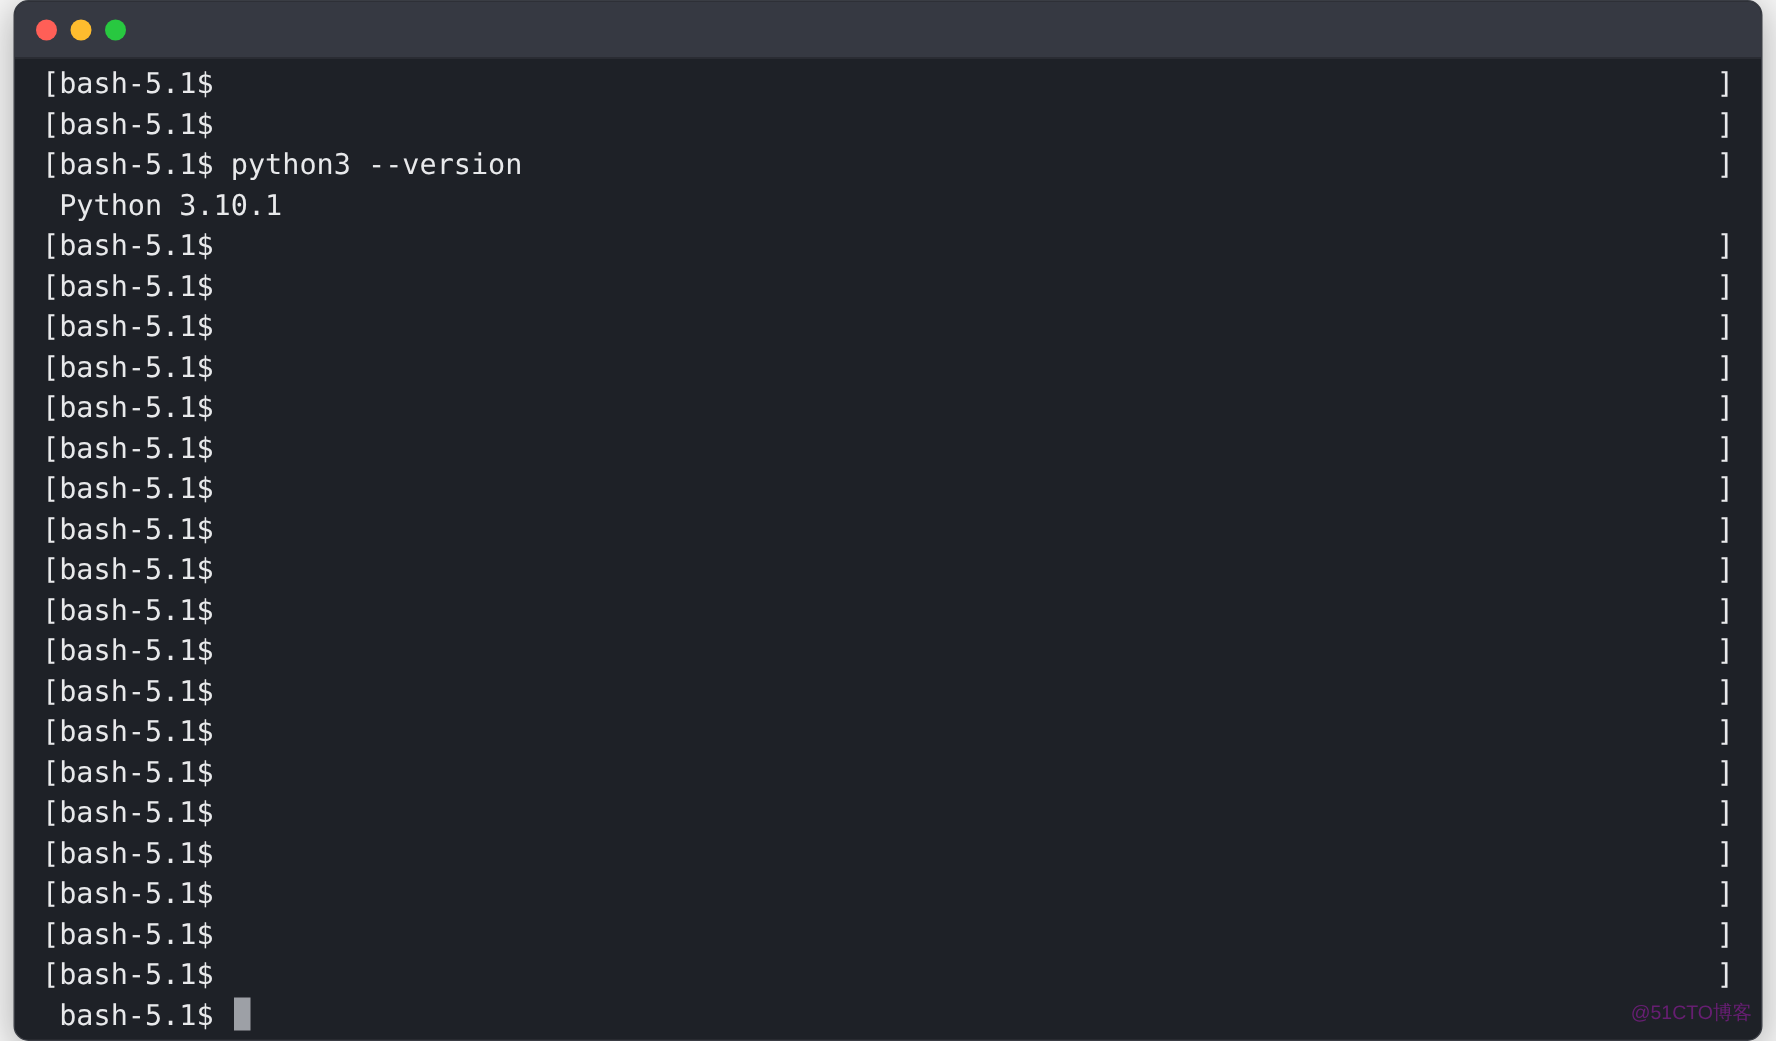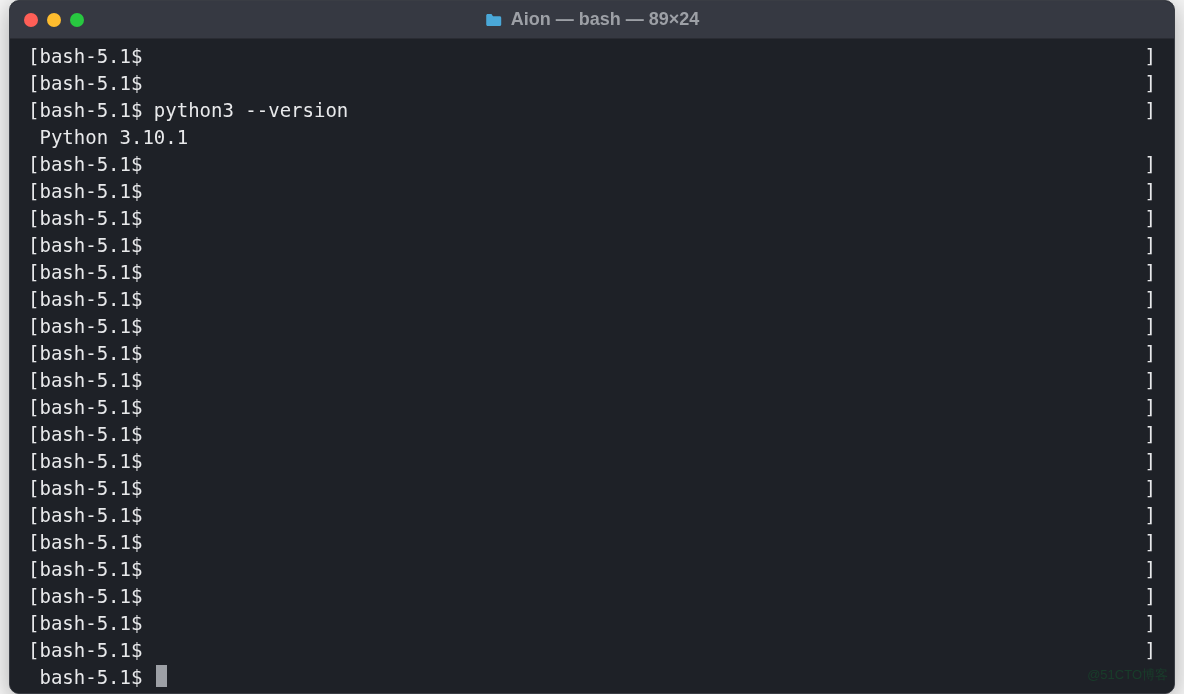--- a/index.html
+++ b/index.html
@@ -97,41 +97,33 @@
       background: #9da0a6;
       vertical-align: text-bottom;
       margin-left: 2px;
       position: relative;
       top: -1px;
     }
     .watermark {
       position: absolute;
       right: 16px;
       bottom: 10px;
-      color: #14532d;
+      color: #a21caf;
       font-size: 13px;
       opacity: 0.55;
       pointer-events: none;
     }
   </style>
 </head>
 <body>
 
 <div class="terminal-window">
   <div class="title-bar">
     <div class="traffic-lights">
       <div class="traffic-light tl-red"></div>
       <div class="traffic-light tl-yellow"></div>
       <div class="traffic-light tl-green"></div>
     </div>
-    <div class="title-center">
-      <span class="folder-icon">
-        <svg viewBox="0 0 24 20" fill="none">
-          <path d="M2 4 C2 2.9 2.9 2 4 2 L9 2 L11 5 L20 5 C21.1 5 22 5.9 22 7 L22 16 C22 17.1 21.1 18 20 18 L4 18 C2.9 18 2 17.1 2 16 Z" fill="#4aa8d8"></path>
-        </svg>
-      </span>
-      <span>Aion — bash — 89×24</span>
-    </div>
   </div>
   <div class="terminal-body" id="terminal-body"><div class="term-line"><span class="term-left">[bash-5.1$ </span><span class="term-right">]</span></div><div class="term-line"><span class="term-left">[bash-5.1$ </span><span class="term-right">]</span></div><div class="term-line"><span class="term-left">[bash-5.1$ python3 --version</span><span class="term-right">]</span></div><div class="term-line"><span class="term-left"> Python 3.10.1</span><span class="term-right"></span></div><div class="term-line"><span class="term-left">[bash-5.1$ </span><span class="term-right">]</span></div><div class="term-line"><span class="term-left">[bash-5.1$ </span><span class="term-right">]</span></div><div class="term-line"><span class="term-left">[bash-5.1$ </span><span class="term-right">]</span></div><div class="term-line"><span class="term-left">[bash-5.1$ </span><span class="term-right">]</span></div><div class="term-line"><span class="term-left">[bash-5.1$ </span><span class="term-right">]</span></div><div class="term-line"><span class="term-left">[bash-5.1$ </span><span class="term-right">]</span></div><div class="term-line"><span class="term-left">[bash-5.1$ </span><span class="term-right">]</span></div><div class="term-line"><span class="term-left">[bash-5.1$ </span><span class="term-right">]</span></div><div class="term-line"><span class="term-left">[bash-5.1$ </span><span class="term-right">]</span></div><div class="term-line"><span class="term-left">[bash-5.1$ </span><span class="term-right">]</span></div><div class="term-line"><span class="term-left">[bash-5.1$ </span><span class="term-right">]</span></div><div class="term-line"><span class="term-left">[bash-5.1$ </span><span class="term-right">]</span></div><div class="term-line"><span class="term-left">[bash-5.1$ </span><span class="term-right">]</span></div><div class="term-line"><span class="term-left">[bash-5.1$ </span><span class="term-right">]</span></div><div class="term-line"><span class="term-left">[bash-5.1$ </span><span class="term-right">]</span></div><div class="term-line"><span class="term-left">[bash-5.1$ </span><span class="term-right">]</span></div><div class="term-line"><span class="term-left">[bash-5.1$ </span><span class="term-right">]</span></div><div class="term-line"><span class="term-left">[bash-5.1$ </span><span class="term-right">]</span></div><div class="term-line"><span class="term-left">[bash-5.1$ </span><span class="term-right">]</span></div><div class="term-line"><span class="term-left"> bash-5.1$ <span class="cursor"></span></span><span class="term-right"></span></div></div>
 </div>
 
 <div class="watermark">@51CTO博客</div>
 
 </body></html>

